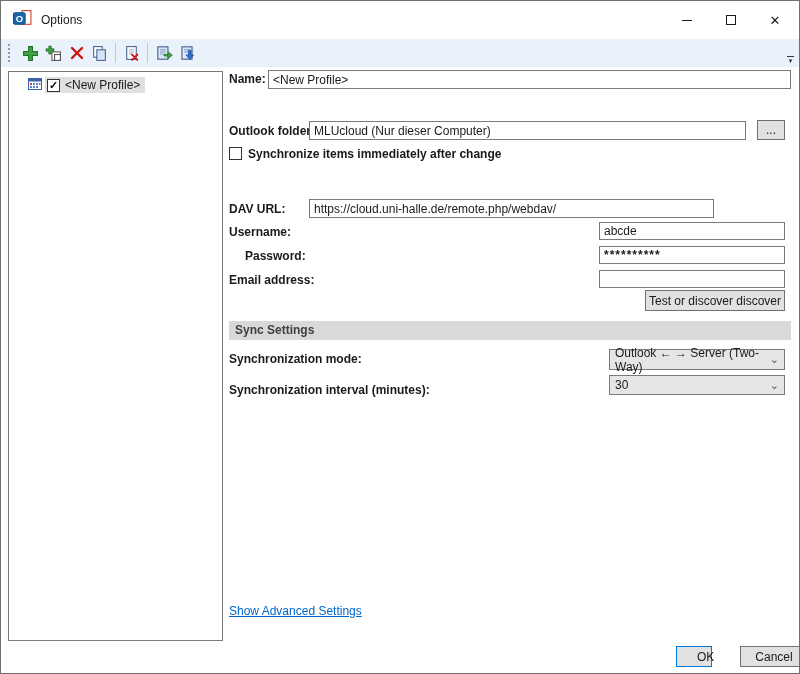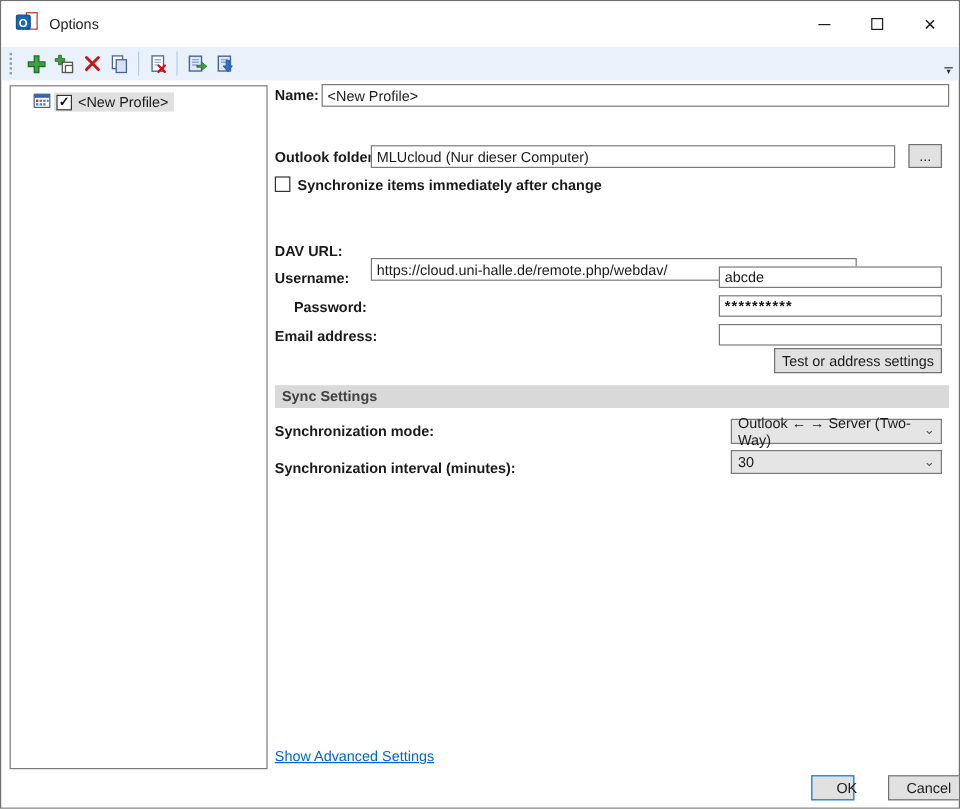--- a/index.html
+++ b/index.html
@@ -160,42 +160,42 @@
   <span class="lbl" style="left:228px; top:71px;">Name:</span>
   <input class="txt" style="left: 267px; top: 69px; width: 523px;" type="text" value="&lt;New Profile&gt;">
 
   <span class="lbl" style="left:228px; top:123px;">Outlook folder:</span>
   <input class="txt" style="left: 308px; top: 120px; width: 437px;" type="text" value="MLUcloud (Nur dieser Computer)">
   <button class="btn" style="left:756px; top:119px; width:28px; height:20px;">...</button>
   <span class="checkbox" style="position:absolute; left:228px; top:146px;"></span>
   <span class="lbl" style="left:247px; top:146px;">Synchronize items immediately after change</span>
 
   <span class="lbl" style="left:228px; top:201px;">DAV URL:</span>
-  <input class="txt" style="left: 308px; top: 214px; width: 405px;" type="text" value="https://cloud.uni-halle.de/remote.php/webdav/">
+  <input class="txt" style="left: 308px; top: 198px; width: 405px;" type="text" value="https://cloud.uni-halle.de/remote.php/webdav/">
 
   <span class="lbl" style="left:228px; top:224px;">Username:</span>
   <input class="txt" style="left: 598px; top: 221px; width: 186px; height: 18px;" type="text" value="abcde">
 
   <span class="lbl" style="left:228px; top:248px;margin-left:16px;">Password:</span>
   <input class="txt" style="left: 598px; top: 245px; width: 186px; height: 18px; font-weight: bold; letter-spacing: 1px;" type="text" value="**********">
 
   <span class="lbl" style="left:228px; top:272px;">Email address:</span>
   <input class="txt" style="left: 598px; top: 269px; width: 186px; height: 18px;" type="text" value="">
 
-  <button class="btn" style="left:644px; top:289px; width:140px; height:21px;">Test or address settings</button>
+  <button class="btn" style="left:644px; top:289px; width:140px; height:21px;">Test or discover discover</button>
 
   <div class="sec" style="top:320px;">Sync Settings</div>
   <span class="lbl" style="left:228px; top:351px;">Synchronization mode:</span>
   <div class="combo" style="left:608px; top:348px; width:176px; height:21px;">
     <span>Outlook ← → Server (Two-Way)</span>
     <span class="chev">⌄</span>
   </div>
   <span class="lbl" style="left:228px; top:382px;text-align:center;">Synchronization interval (minutes):</span>
   <div class="combo" style="left:608px; top:374px; width:176px; height:20px;">
     <span>30</span>
     <span class="chev">⌄</span>
   </div>
 
-  <span class="link" style="left:228px; top:622px;text-align:right;">Show Advanced Settings</span>
+  <span class="link" style="left:228px; top:603px;text-align:right;">Show Advanced Settings</span>
   <button class="btn" style="left:675px; top:645px; width:36px; height:21px; border-color:#0078d7;padding-left:20px;">OK</button>
   <button class="btn" style="left:739px; top:645px; width:68px; height:21px;">Cancel</button>
 
 </div>
 
 </body></html>

